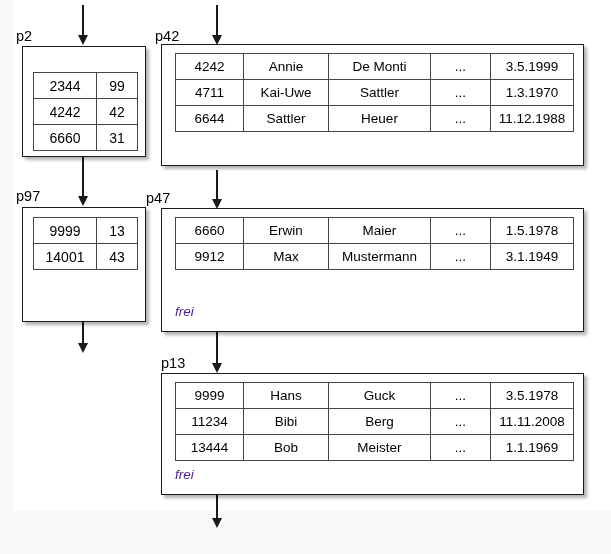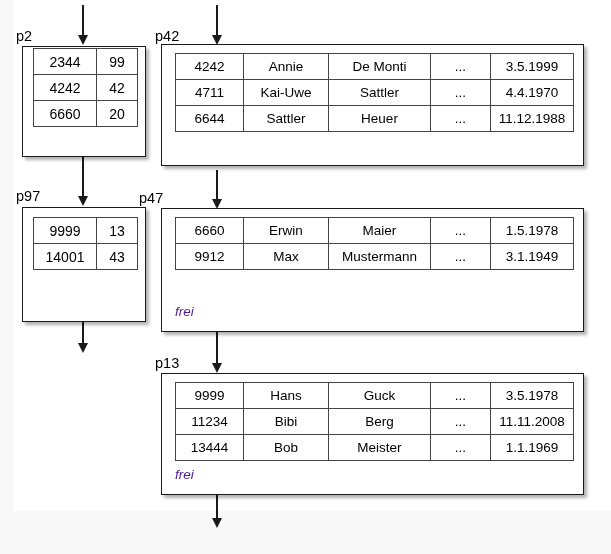--- a/index.html
+++ b/index.html
@@ -116,37 +116,37 @@
     <div class="head" style="top:31px;"></div>
   </div>
 
   <div class="arrow" style="left:216px; top:495px; height:34px;">
     <div class="shaft" style="height:24px;"></div>
     <div class="head" style="top:23px;"></div>
   </div>
 
   <div class="page-label" style="left:16px; top:28px;">p2</div>
   <div class="page-box" style="left:22px; top:46px; width:124px; height:111px;">
-    <table class="dtable dir" style="left:10px; top:1px; width:104px;padding-left:7px;">
+    <table class="dtable dir" style="left:10px; top:25px; width:104px;padding-left:7px;">
       <colgroup>
           <col style="width:63px;">
           <col style="width:41px;">
         </colgroup>
       <tbody>
         <tr>
           <td>2344</td>
           <td>99</td>
         </tr>
         <tr>
           <td>4242</td>
           <td>42</td>
         </tr>
         <tr>
           <td>6660</td>
-          <td>20</td>
+          <td>31</td>
         </tr>
       </tbody>
     </table>
   </div>
 
   <div class="page-label" style="left:16px; top:188px;">p97</div>
   <div class="page-box" style="left:22px; top:207px; width:124px; height:115px;">
     <table class="dtable dir" style="left:10px; top:9px; width:104px;">
       <colgroup>
           <col style="width:63px;">
@@ -181,34 +181,34 @@
           <td>Annie</td>
           <td>De Monti</td>
           <td>...</td>
           <td>3.5.1999</td>
         </tr>
         <tr>
           <td>4711</td>
           <td>Kai-Uwe</td>
           <td>Sattler</td>
           <td>...</td>
-          <td>4.4.1970</td>
+          <td>1.3.1970</td>
         </tr>
         <tr>
           <td>6644</td>
           <td>Sattler</td>
           <td>Heuer</td>
           <td>...</td>
           <td>11.12.1988</td>
         </tr>
       </tbody>
     </table>
   </div>
 
-  <div class="page-label" style="left:139px; top:190px;">p47</div>
+  <div class="page-label" style="left:146px; top:190px;">p47</div>
   <div class="page-box" style="left:161px; top:208px; width:423px; height:124px;">
     <table class="dtable" style="left:13px; top:8px; width:398px;">
       <colgroup>
         <col style="width:68px;">
           <col style="width:85px;">
           <col style="width:102px;">
         <col style="width:60px;">
           <col style="width:83px;">
       </colgroup>
       <tbody>
@@ -224,21 +224,21 @@
           <td>Max</td>
           <td>Mustermann</td>
           <td>...</td>
           <td>3.1.1949</td>
         </tr>
       </tbody>
     </table>
     <div class="frei" style="left:13px; top:95px;">frei</div>
   </div>
 
-  <div class="page-label" style="left:155px; top:355px;">p13</div>
+  <div class="page-label" style="left:161px; top:355px;">p13</div>
   <div class="page-box" style="left:161px; top:373px; width:423px; height:122px;">
     <table class="dtable" style="left:13px; top:8px; width:398px;">
       <colgroup>
         <col style="width:68px;">
           <col style="width:85px;">
           <col style="width:102px;">
         <col style="width:60px;">
           <col style="width:83px;">
       </colgroup>
       <tbody>

